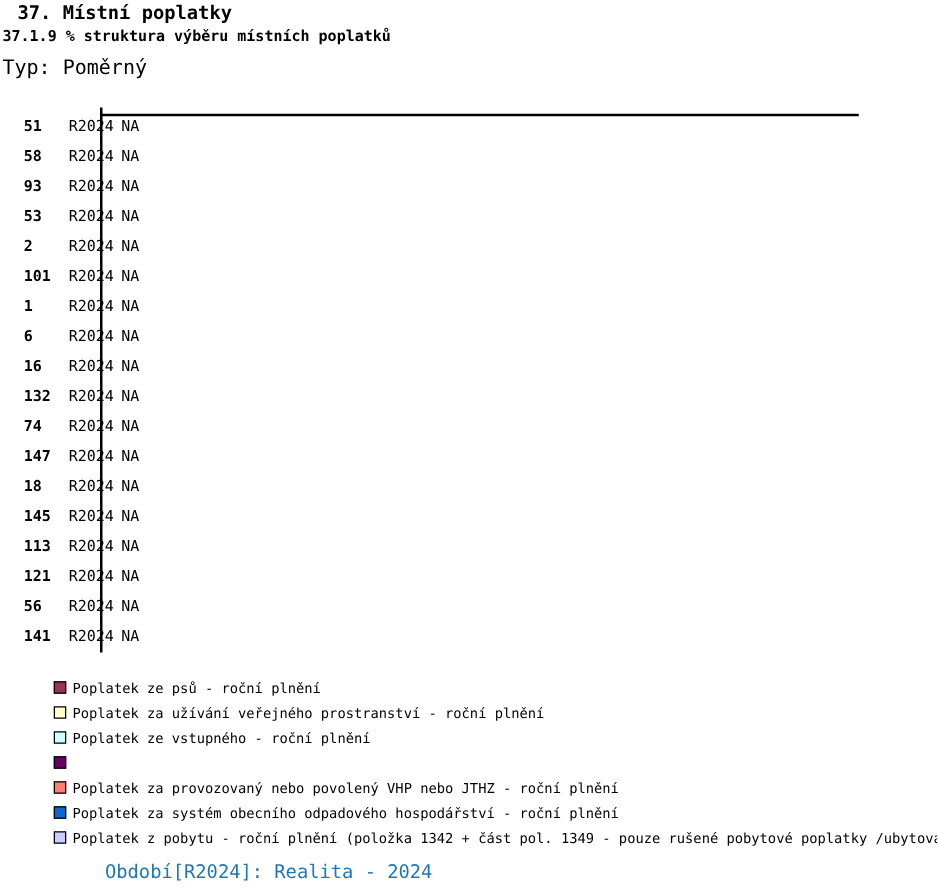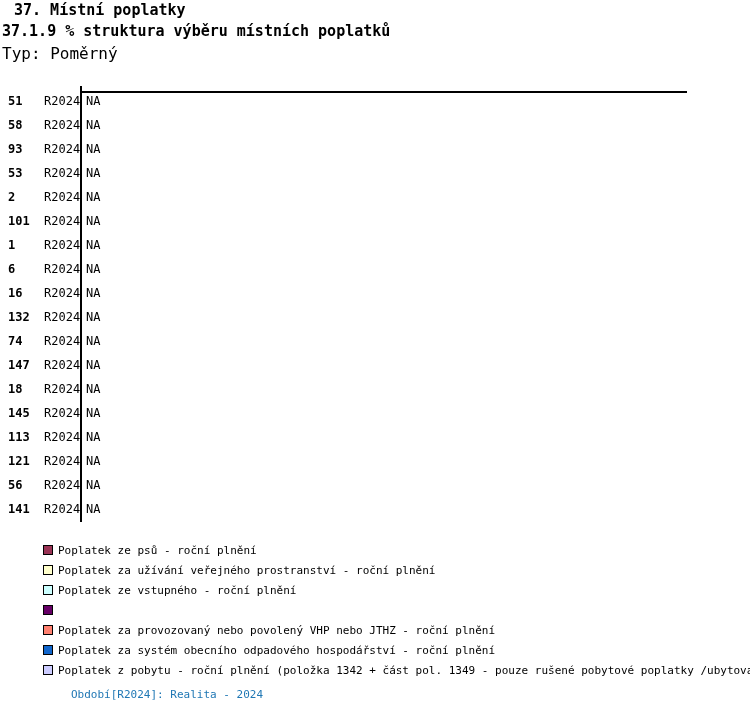--- a/index.html
+++ b/index.html
@@ -21,21 +21,21 @@
     left: 14px;
     top: 1px;
     font-size: 15px;
     font-weight: bold;
     white-space: nowrap;
   }
   .subtitle {
     position: absolute;
     left: 2px;
     top: 22px;
-    font-size: 15px;
+    font-size: 12px;
     font-weight: bold;
     white-space: nowrap;
   }
   .type-label {
     position: absolute;
     left: 2px;
     top: 44px;
     font-size: 16px;
     white-space: nowrap;
   }
@@ -50,21 +50,21 @@
   .x-axis {
     position: absolute;
     left: 80px;
     top: 91px;
     width: 607px;
     height: 2px;
     background: #000000;
   }
   #rows {
     position: absolute;
-    left: 0;
+    left: 11px;
     top: 89px;
     width: 680px;
   }
   .row {
     position: relative;
     height: 24px;
     line-height: 24px;
     font-size: 12px;
     white-space: nowrap;
   }
@@ -101,23 +101,23 @@
     height: 8px;
     border: 1px solid #000000;
     margin-right: 5px;
     flex: 0 0 auto;
   }
   .legend-label {
     white-space: nowrap;
   }
   .footer {
     position: absolute;
-    left: 71px;
+    left: 84px;
     top: 688px;
-    font-size: 11px;
+    font-size: 15px;
     white-space: nowrap;
   }
 </style>
 </head>
 <body>
 
 <div id="canvas">
   <div class="title">37. Místní poplatky</div>
   <div class="subtitle">37.1.9 % struktura výběru místních poplatků</div>
   <div class="type-label">Typ: Poměrný</div>

